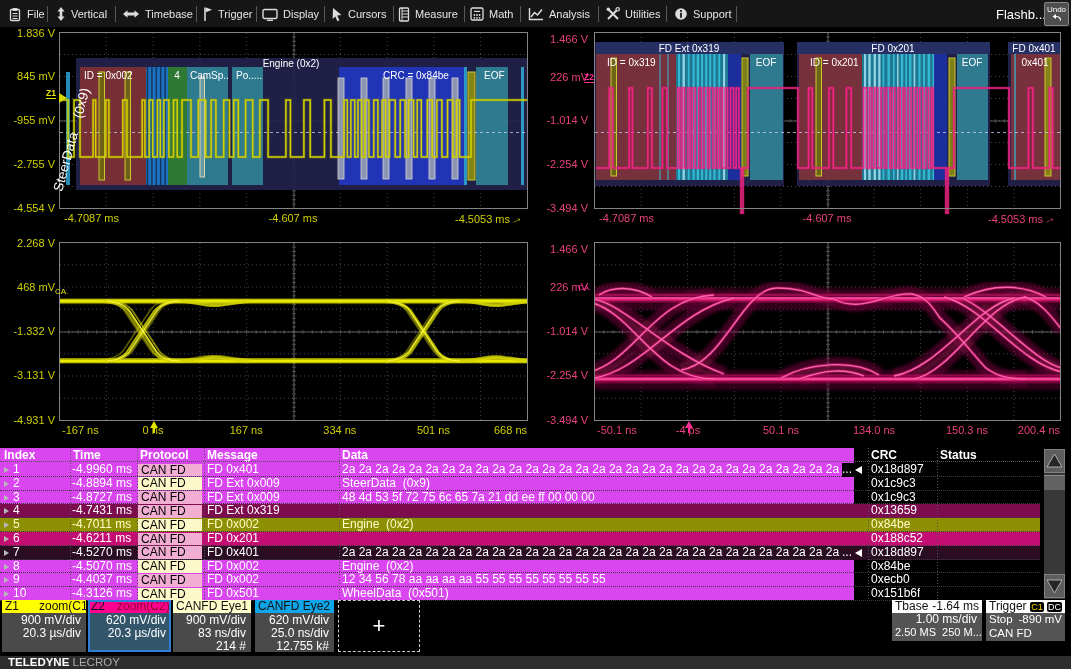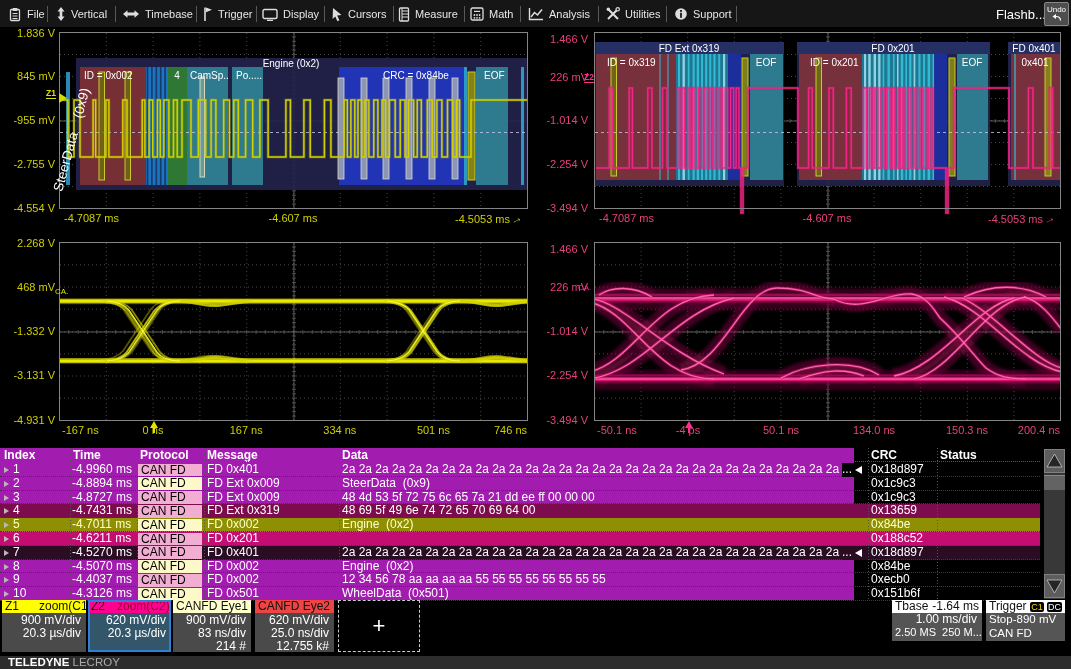--- a/index.html
+++ b/index.html
@@ -8,21 +8,21 @@
 #menubar { position:absolute; left:0; top:0; width:1071px; height:28px;
   background:#161616; border-bottom:1px solid #000; }
 .mi { position:absolute; top:0; height:28px; display:flex; align-items:center;
   color:#e6e6e6; font-size:11px; white-space:nowrap; }
 .mi svg { margin-right:5px; }
 .msep { position:absolute; top:6px; width:1px; height:16px; background:#585858; }
 .ylab { position:absolute; color:#cfcf00; font-size:11px; text-align:right; width:55px; }
 .plab { position:absolute; color:#e8407e; font-size:11px; text-align:right; width:60px; }
 .yxl { position:absolute; color:#cfcf00; font-size:11px; white-space:nowrap; }
 .pxl { position:absolute; color:#e8407e; font-size:11px; white-space:nowrap; }
-#dtable { position:absolute; left:0; top:448px; width:854px; height:152px; background:#a21caf;
+#dtable { position:absolute; left:0; top:448px; width:854px; height:152px; background:#d946ef;
   font-size:12px; color:#fff; }
 .hdr { position:absolute; top:0; height:14px; font-weight:bold; color:#fff; }
 .trow { position:absolute; left:0; width:1040px; height:13.8px; border-bottom:1px dotted #3a3a3a; }
 .tc { position:absolute; top:0; height:13.8px; line-height:13.5px; white-space:nowrap; overflow:hidden; }
 .proto { position:absolute; left:138px; top:0.5px; width:64px; height:12.8px; color:#000;
   line-height:12.5px; padding-left:3px; }
 .tri { display:inline-block; width:0; height:0; border-top:3.5px solid transparent;
   border-bottom:3.5px solid transparent; border-left:5px solid #b8b8b8; margin-right:4px; }
 .vsep { position:absolute; top:448px; width:1px; height:152px;
   background-image:linear-gradient(#555 1px, transparent 1px); background-size:1px 3px; }
@@ -526,21 +526,21 @@
 <div class="yxl" style="left:293px;top:212px;transform:translateX(-50%)">-4.607 ms</div>
 <div class="yxl" style="left:455px;top:212px">-4.5053 ms<span style="font-size:12px;display:inline-block;transform:rotate(-28deg)">→</span></div>
 <div class="pxl" style="left:599px;top:212px">-4.7087 ms</div>
 <div class="pxl" style="left:827px;top:212px;transform:translateX(-50%)">-4.607 ms</div>
 <div class="pxl" style="left:988px;top:212px">-4.5053 ms<span style="font-size:12px;display:inline-block;transform:rotate(-28deg)">→</span></div>
 <div class="yxl" style="left:62px;top:424px">-167 ns</div>
 <div class="yxl" style="left:153px;top:424px;transform:translateX(-50%)">0 ns</div>
 <div class="yxl" style="left:246.2px;top:424px;transform:translateX(-50%)">167 ns</div>
 <div class="yxl" style="left:339.8px;top:424px;transform:translateX(-50%)">334 ns</div>
 <div class="yxl" style="left:433.4px;top:424px;transform:translateX(-50%)">501 ns</div>
-<div class="yxl" style="right:544px;top:424px">746 ns</div>
+<div class="yxl" style="right:544px;top:424px">668 ns</div>
 <div class="pxl" style="left:597px;top:424px">-50.1 ns</div>
 <div class="pxl" style="left:688px;top:424px;transform:translateX(-50%)">-4 ps</div>
 <div class="pxl" style="left:781px;top:424px;transform:translateX(-50%)">50.1 ns</div>
 <div class="pxl" style="left:874px;top:424px;transform:translateX(-50%)">134.0 ns</div>
 <div class="pxl" style="left:967px;top:424px;transform:translateX(-50%)">150.3 ns</div>
 <div class="pxl" style="right:11px;top:424px">200.4 ns</div>
 <svg class="abs" style="left:148px;top:421px" width="12" height="12">
       <path d="M6,0 L10,7 L7,7 L7,12 L5,12 L5,7 L2,7 Z" fill="#e3e300"></path>
     </svg>
 <svg class="abs" style="left:683px;top:421px" width="12" height="12">
@@ -584,21 +584,20 @@
 <div class="proto" style="background:#f2aed2">CAN FD</div>
 <div class="tc" style="left:207px">FD Ext 0x009</div>
 <div class="tc" style="left:342px;width:524px">48 4d 53 5f 72 75 6c 65 7a 21 dd ee ff 00 00 00</div>
 <div class="tc" style="left:871px">0x1c9c3</div>
 </div>
 <div class="trow" style="top:56.4px;background:#7d0c4e;color:#fff">
 <div class="tc" style="left:4px"><span class="tri"></span>4</div>
 <div class="tc" style="left:72px">-4.7431 ms</div>
 <div class="proto" style="background:#f2aed2">CAN FD</div>
 <div class="tc" style="left:207px">FD Ext 0x319</div>
-<div class="tc" style="left:342px;width:524px">48 69 5f 49 6e 74 72 65 70 69 64 00</div>
 <div class="tc" style="left:871px">0x13659</div>
 </div>
 <div class="trow" style="top:70.2px;background:#8f8f04;color:#ffffc8">
 <div class="tc" style="left:4px"><span class="tri"></span>5</div>
 <div class="tc" style="left:72px">-4.7011 ms</div>
 <div class="proto" style="background:#fdf8c8">CAN FD</div>
 <div class="tc" style="left:207px">FD 0x002</div>
 <div class="tc" style="left:342px;width:524px">Engine&nbsp;&nbsp;(0x2)</div>
 <div class="tc" style="left:871px">0x84be</div>
 </div>
@@ -674,21 +673,21 @@
     </div>
 <div class="box" style="left:173px;width:78px;">
       <div class="bh" style="background:#ffffcc">CANFD Eye1</div>
       <div style="background:#4a4a4a;height:39px;padding-top:1px">
         <div class="bb">900 mV/div</div>
         <div class="bb">83 ns/div</div>
         <div class="bb">214 #</div>
       </div>
     </div>
 <div class="box" style="left:255px;width:79px;">
-      <div class="bh" style="background:#ef4444">CANFD Eye2</div>
+      <div class="bh" style="background:#0ea5e9">CANFD Eye2</div>
       <div style="background:#4a4a4a;height:39px;padding-top:1px">
         <div class="bb">620 mV/div</div>
         <div class="bb">25.0 ns/div</div>
         <div class="bb">12.755 k#</div>
       </div>
     </div>
 <div class="abs" style="left:338px;top:600px;width:82px;height:52px;border:1px dashed #ccc;background:#000;color:#fff;font-size:22px;text-align:center;line-height:50px">+</div>
 <div class="box" style="left:892px;width:90px;height:41px">
 <div class="bh" style="background:#fff">
         <span style="float:left">Tbase</span>
@@ -698,20 +697,20 @@
         <div class="bb">1.00 ms/div</div>
         <div class="bb" style="text-align:left;padding-left:3px;padding-right:2px;font-size:11px;white-space:nowrap">2.50 MS&nbsp;&nbsp;250 M...</div>
       </div>
     </div>
 <div class="box" style="left:986px;width:79px;height:41px">
 <div class="bh" style="background:#fff">
         <span style="float:left">Trigger</span>
         <span style="float:right"><span style="background:#000;color:#ffd700;font-size:9px;padding:0 1px;border-radius:2px">C1</span> <span style="background:#000;color:#fff;font-size:9px;padding:0 1px;border-radius:2px">DC</span></span>
       </div>
 <div style="background:#555;height:28px;font-size:11.5px;color:#fff;padding:0 3px">
-        <div style="display:flex;justify-content:flex-start;line-height:13.5px">
+        <div style="display:flex;justify-content:space-between;line-height:13.5px">
           <span>Stop</span>
           <span>-890 mV</span>
         </div>
         <div style="line-height:13.5px">CAN FD</div>
       </div>
     </div>
 <div id="logobar"><span style="font-weight:bold">TELEDYNE</span>&nbsp;<span style="color:#aaa">LECROY</span></div>
 </div>
 </body></html>

